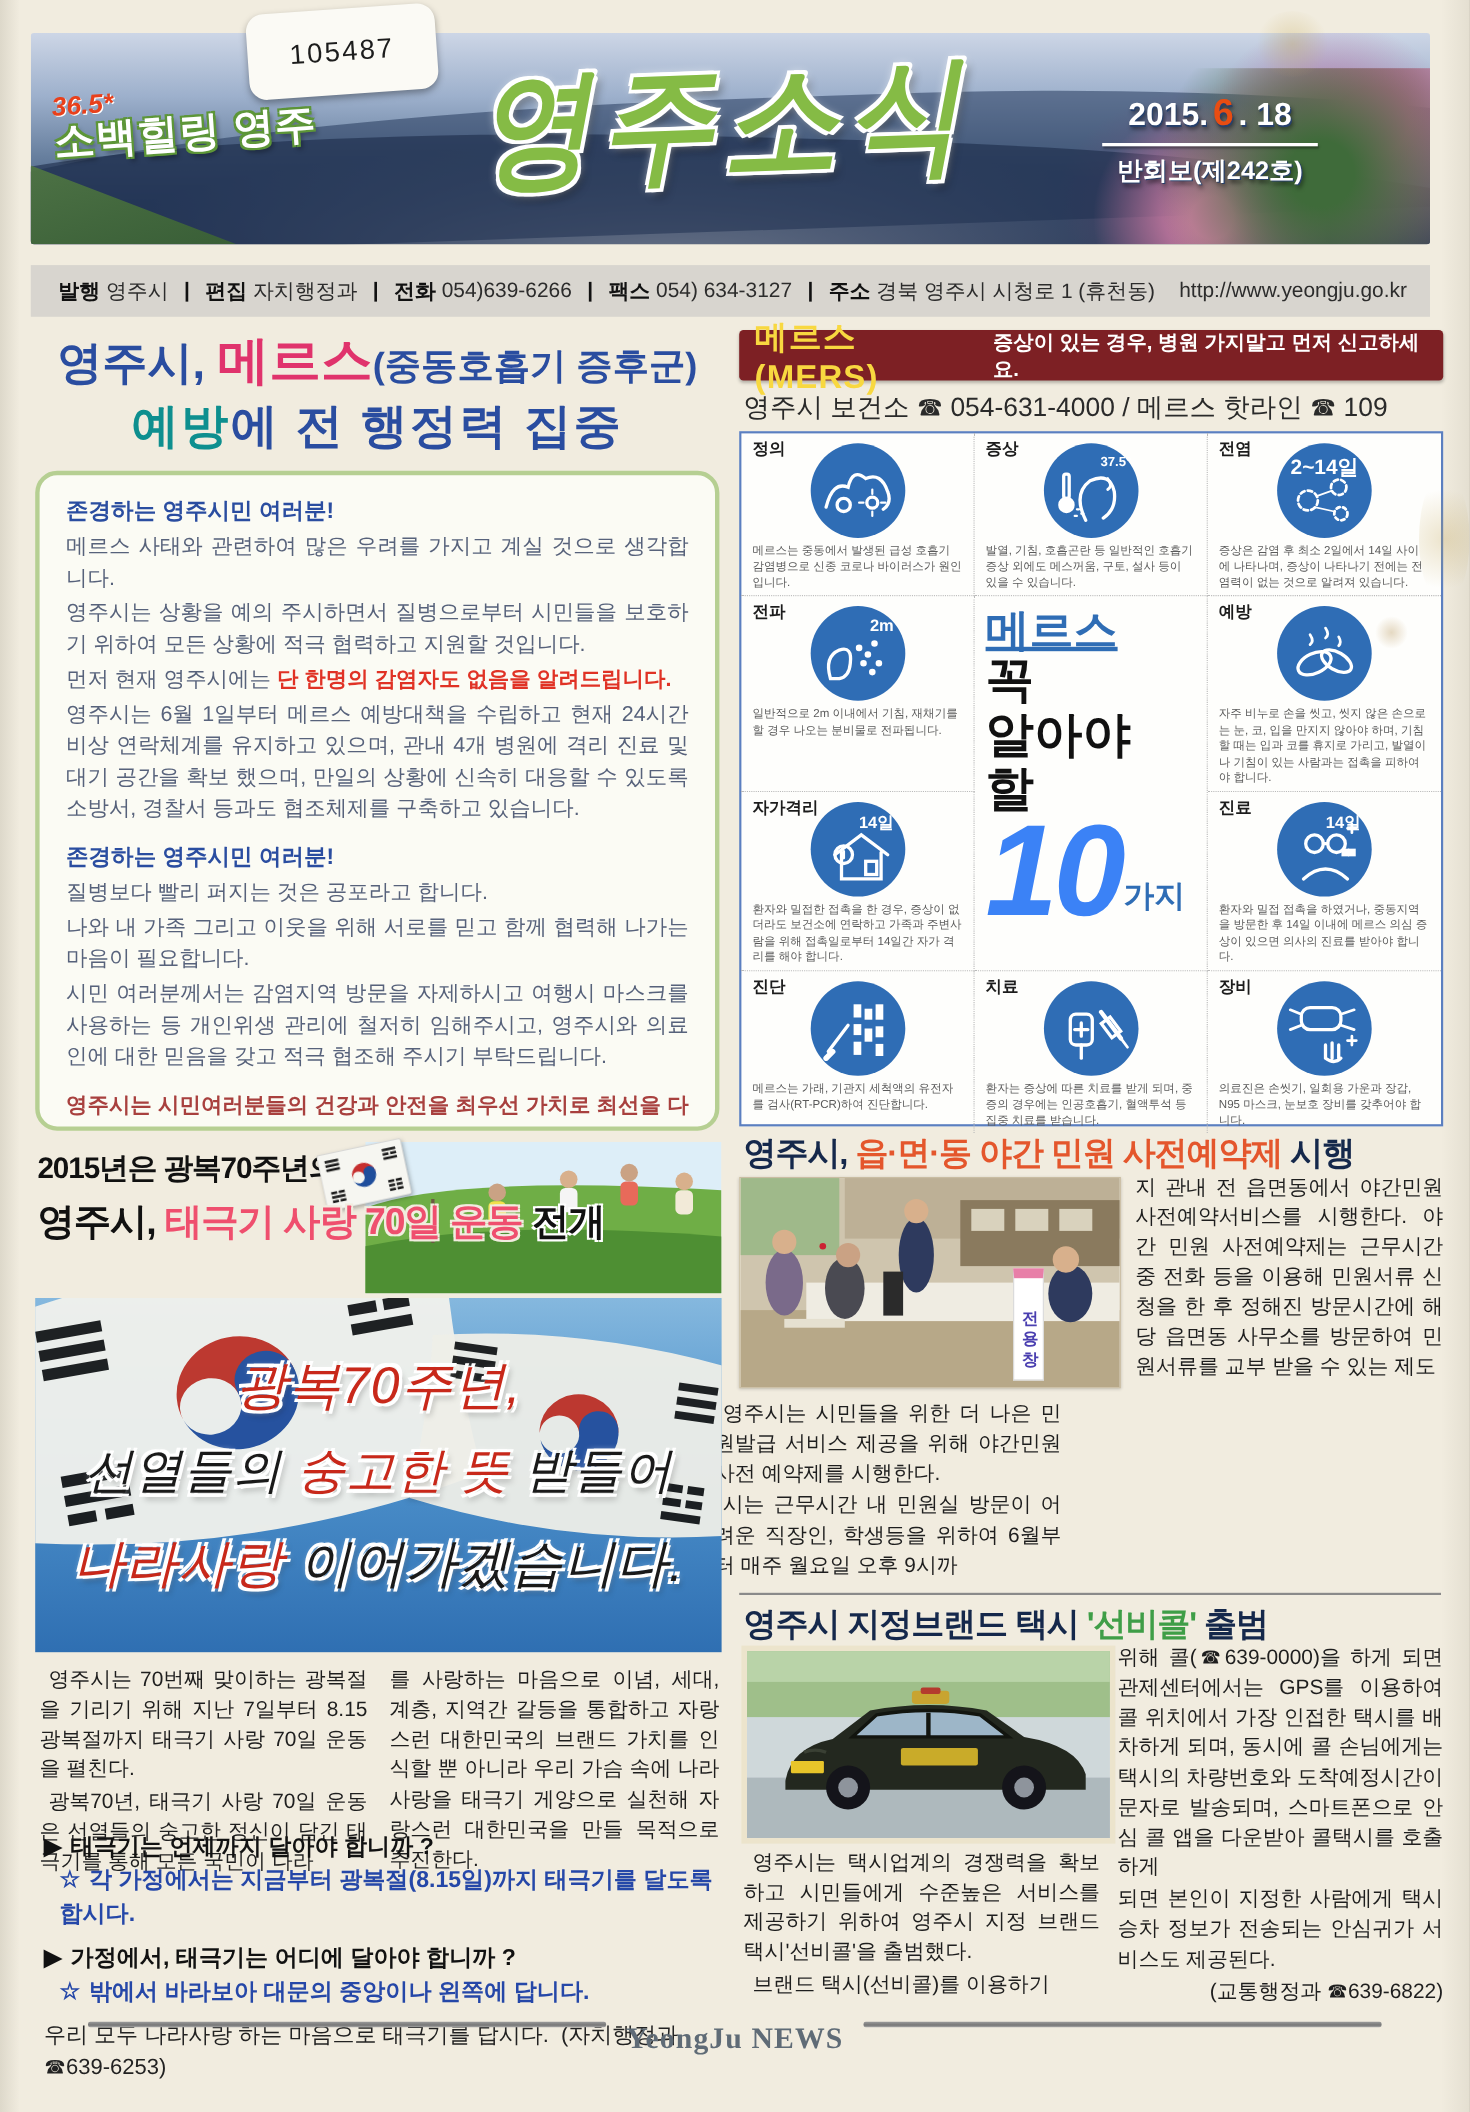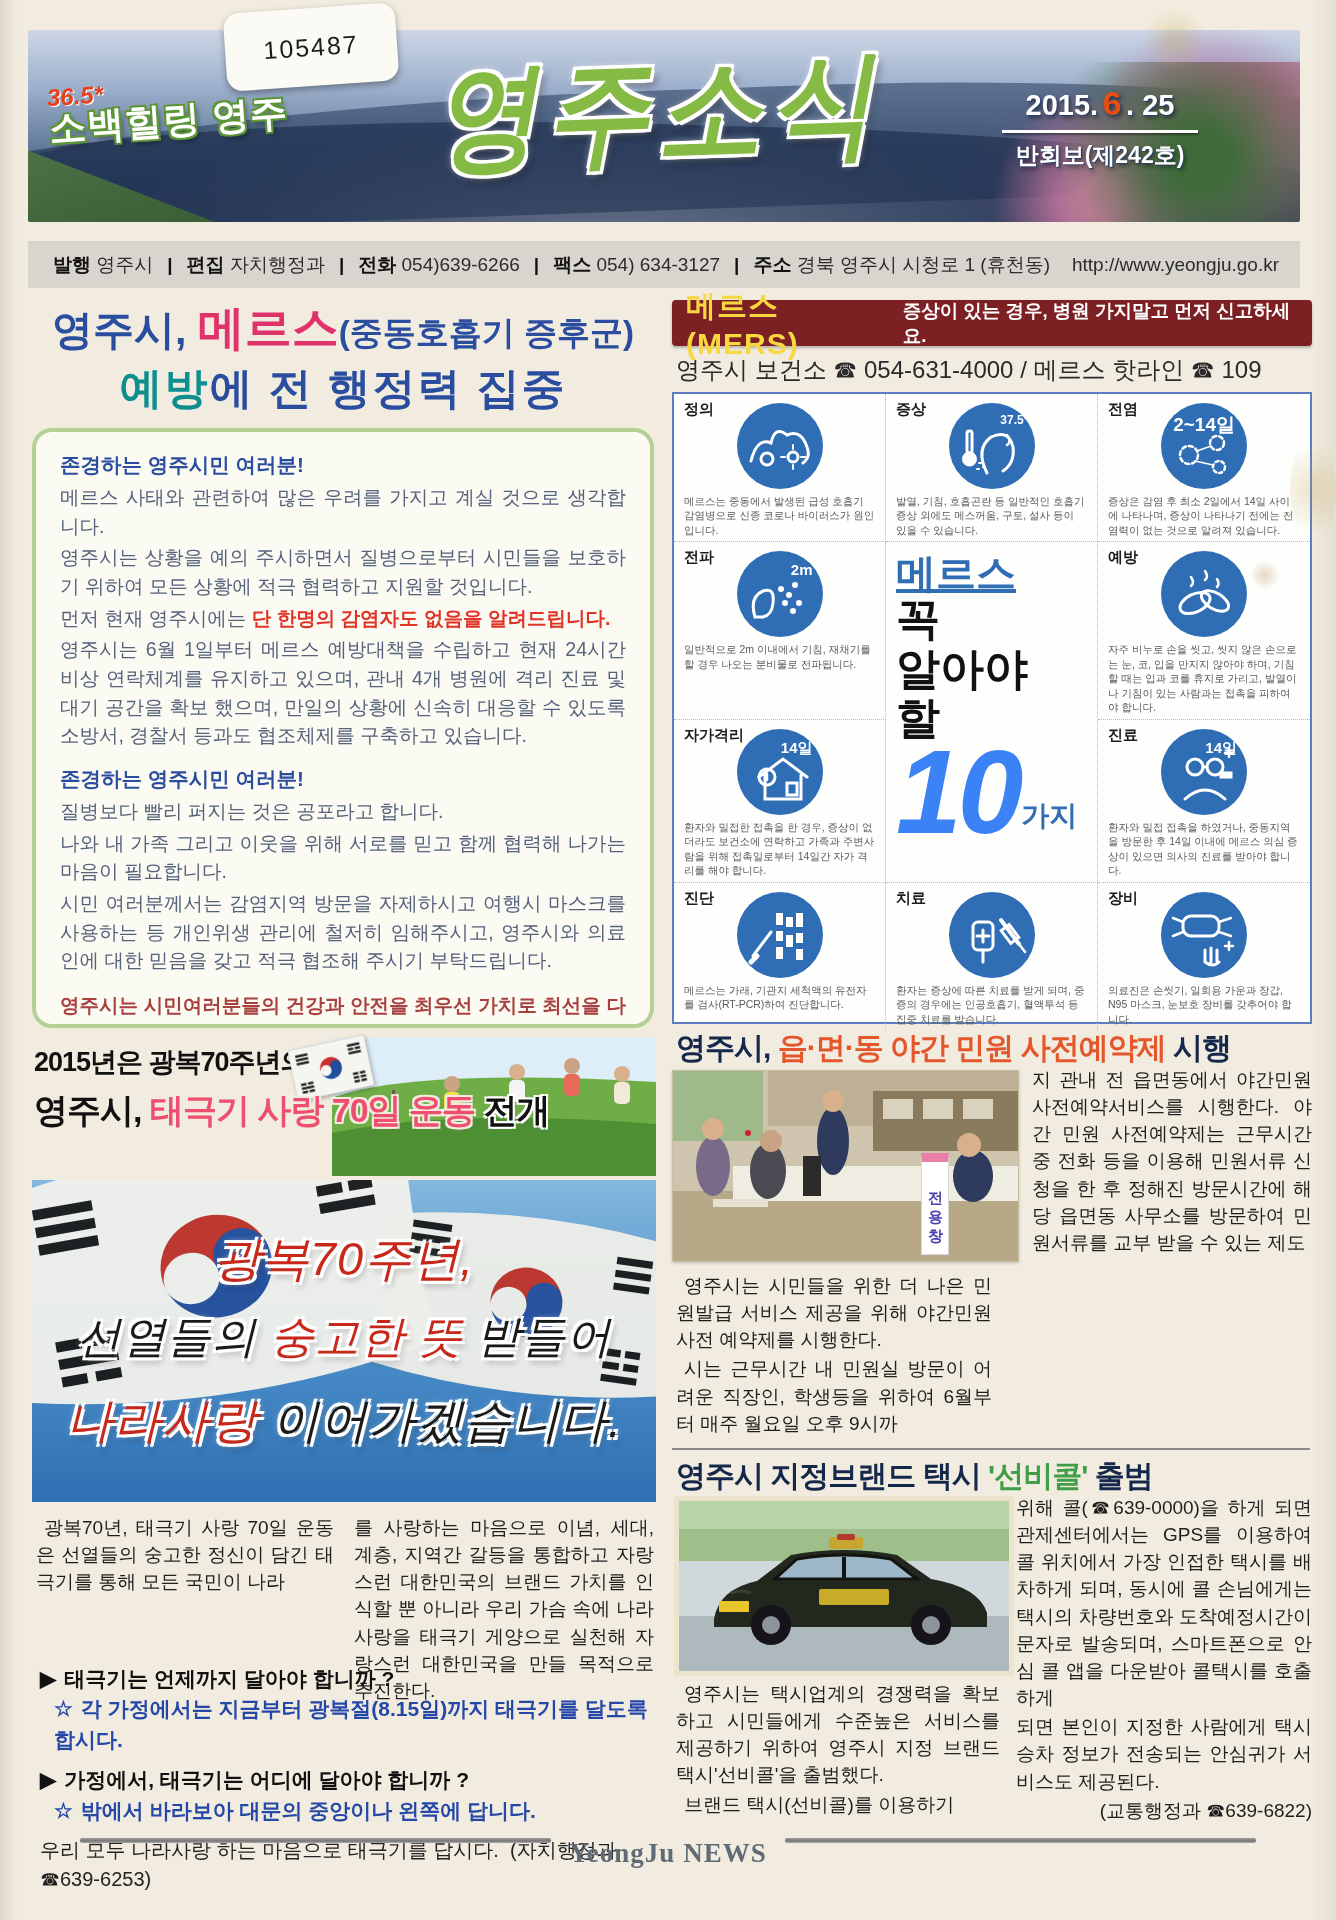--- a/index.html
+++ b/index.html
@@ -97,21 +97,21 @@
   .signoff{text-align:right;font-size:19px;margin-top:4px;text-indent:0 !important;}
   .photo-frame{border:1px solid #c9bda2;box-shadow:0 1px 3px rgba(0,0,0,.2);overflow:hidden;}
 
   
   .night-title{left:676px;top:1028px;width:636px;}
   .night-photo{left:672px;top:1070px;width:345px;height:190px;}
   .night-sign{position:absolute;left:248px;top:82px;width:26px;height:92px;background:#fff;border:1px solid #d8d8d8;
     border-top:9px solid #e87fa8;writing-mode:vertical-rl;text-orientation:upright;font-size:15px;font-weight:bold;
     color:#4a3fb0;display:flex;align-items:center;justify-content:center;letter-spacing:4px;}
   .night-colR{left:1032px;top:1066px;width:280px;}
-  .night-colL2{left:676px;top:1272px;width:316px;}
+  .night-colL2{left:649px;top:1272px;width:316px;}
   .night-colR2{left:1014px;top:1272px;width:298px;}
   .divider{left:672px;top:1448px;width:638px;height:2px;background:#8a8a8a;}
 
   
   .taxi-title{left:676px;top:1456px;width:636px;}
   .taxi-photo{left:674px;top:1496px;width:330px;height:170px;border:5px solid #ece4cc;}
   .taxi-colR{left:1016px;top:1494px;width:296px;}
   .taxi-colL{left:676px;top:1680px;width:324px;}
 
   
@@ -157,21 +157,21 @@
   </div>
   <div class="abs logo">
     <div class="logo-temp">36.5*</div>
     <div class="logo-name">소백힐링 영주</div>
   </div>
   <div class="abs masthead">영주소식</div>
   <div class="abs sticker">105487</div>
   <div class="abs datebox">
     <span class="y">2015.</span>
     <span class="m">6</span>
-    <span class="y">. 25</span>
+    <span class="y">. 18</span>
   </div>
   <div class="abs dateline"></div>
   <div class="abs issue">반회보(제242호)</div>
 
   <div class="abs pubbar">
     <b>발행</b>&nbsp;
     <span>영주시</span>
     <span class="sep">|</span>
     <b>편집</b>&nbsp;
     <span>자치행정과</span>
@@ -561,20 +561,21 @@
     <div class="fb-line fb1">광복70주년,</div>
     <div class="fb-line fb2">
       <span>선열들의 </span><span class="fb-red">숭고한 뜻</span><span> 받들어</span>
     </div>
     <div class="fb-line fb3">
       <span class="fb-red">나라사랑</span><span> 이어가겠습니다.</span>
     </div>
   </div>
 
   <div class="abs body-col flag-colL">
+    <p>영주시는 70번째 맞이하는 광복절을 기리기 위해 지난 7일부터 8.15 광복절까지 태극기 사랑 70일 운동을 펼친다.</p>
     <p>광복70년, 태극기 사랑 70일 운동은 선열들의 숭고한 정신이 담긴 태극기를 통해 모든 국민이 나라</p>
   </div>
   <div class="abs body-col flag-colR">
     <p style="text-indent:0">를 사랑하는 마음으로 이념, 세대, 계층, 지역간 갈등을 통합하고 자랑스런 대한민국의 브랜드 가치를 인식할 뿐 아니라 우리 가슴 속에 나라사랑을 태극기 게양으로 실천해 자랑스런 대한민국을 만들 목적으로 추진한다.</p>
   </div>
 
   <div class="abs qa">
     <p class="q"><span class="marker">▶</span><span>태극기는 언제까지 달아야 합니까 ?</span></p>
     <p class="a"><span class="marker">☆</span><span>각 가정에서는 지금부터 광복절(8.15일)까지 태극기를 달도록 합시다.</span></p>
     <p class="q"><span class="marker">▶</span><span>가정에서, 태극기는 어디에 달아야 합니까 ?</span></p>

